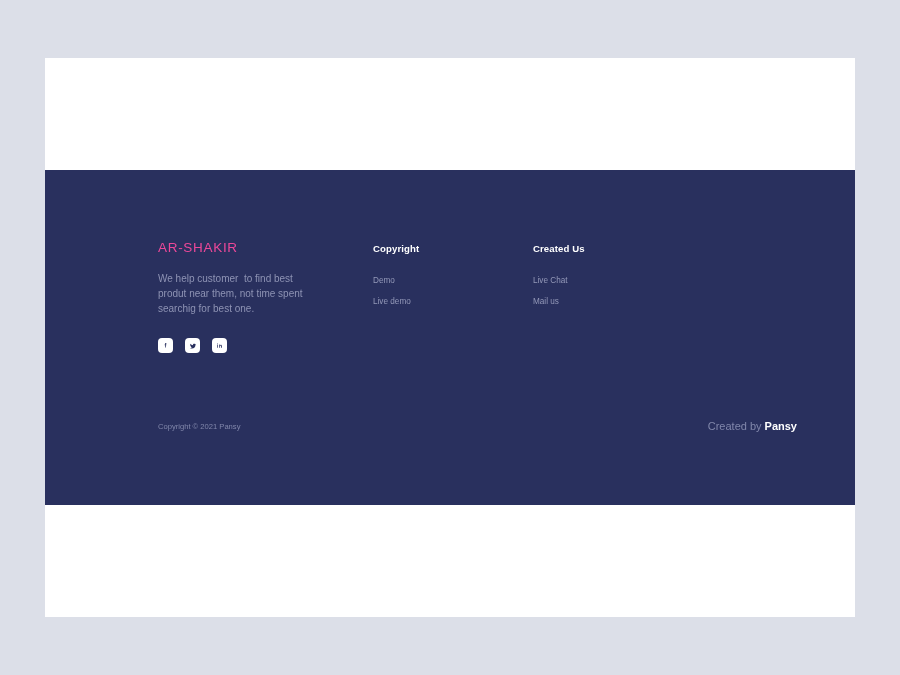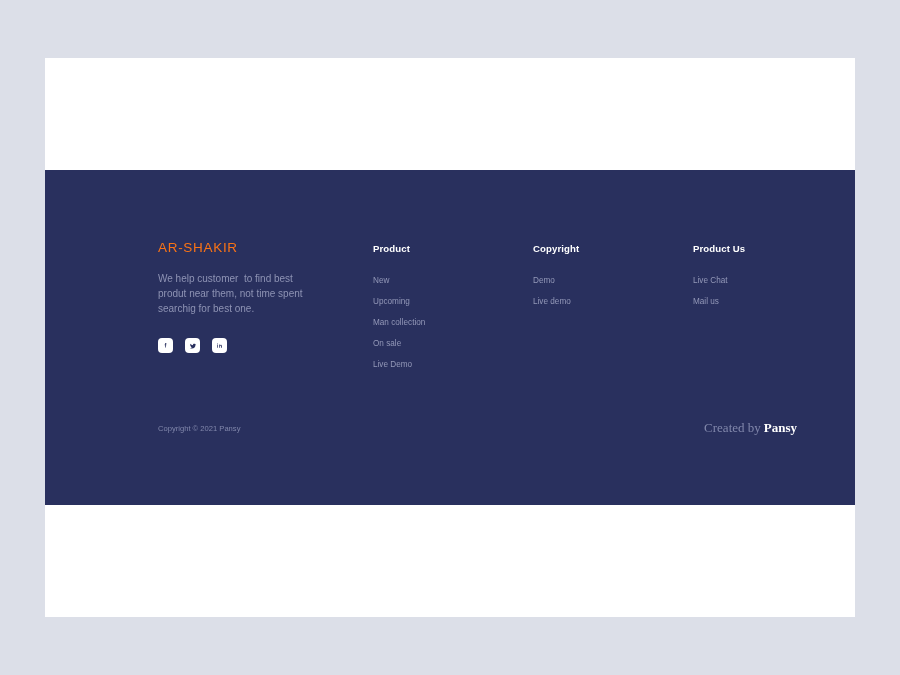--- a/index.html
+++ b/index.html
@@ -57,21 +57,21 @@
     align-items: flex-start;
   }
 
   
   .brand-col {
     width: 215px;
     flex: 0 0 215px;
   }
 
   .brand-title {
-    color: #f97316;
+    color: #ec4899;
     font-size: 13.5px;
     letter-spacing: 0.7px;
     margin: 0 0 16px 0;
     font-weight: 400;
     white-space: nowrap;
   }
 
   .brand-desc {
     color: #8e93b4;
     font-size: 10px;
@@ -140,23 +140,22 @@
   }
 
   .copyright {
     color: #8187ab;
     font-size: 7.6px;
     white-space: nowrap;
   }
 
   .credit {
     color: #8187ab;
-    font-size: 13px;
-    white-space: nowrap;
-    font-family: Liberation Serif, serif;
+    font-size: 11px;
+    white-space: nowrap;
   }
 
   .credit b {
     color: #ffffff;
     font-weight: bold;
     margin-left: 3px;
   }
 </style>
 </head>
 <body>
@@ -189,37 +188,29 @@
 
               <div class="social-btn">
                 <svg width="7" height="7" viewBox="0 0 24 24" fill="#29305e" aria-hidden="true">
                   <path d="M6.5 8.6H4V20h2.5V8.6zM5.2 4a1.5 1.5 0 100 3 1.5 1.5 0 000-3zM20 13.5c0-3-1.6-4.4-3.7-4.4-1.7 0-2.5.9-2.9 1.6V8.6H11V20h2.5v-6.2c0-1.3.6-2.1 1.8-2.1 1.1 0 1.7.8 1.7 2.1V20H20v-6.5z"></path>
                 </svg>
               </div>
 
             </div>
           </div>
 
-          <div class="link-col">
-            <h3 class="col-head">Product</h3>
-            <a class="col-link">New</a>
-            <a class="col-link">Upcoming</a>
-            <a class="col-link">Man collection</a>
-            <a class="col-link">On sale</a>
-            <a class="col-link">Live Demo</a>
-          </div>
 
           <div class="link-col">
             <h3 class="col-head">Copyright</h3>
             <a class="col-link">Demo</a>
             <a class="col-link">Live demo</a>
           </div>
 
           <div class="link-col">
-            <h3 class="col-head">Product Us</h3>
+            <h3 class="col-head">Created Us</h3>
             <a class="col-link">Live Chat</a>
             <a class="col-link">Mail us</a>
           </div>
 
         </div>
       </div>
 
       <div class="footer-bottom">
         <span class="copyright">Copyright © 2021 Pansy</span>
         <span class="credit"><span>Created by</span><b>Pansy</b></span>

